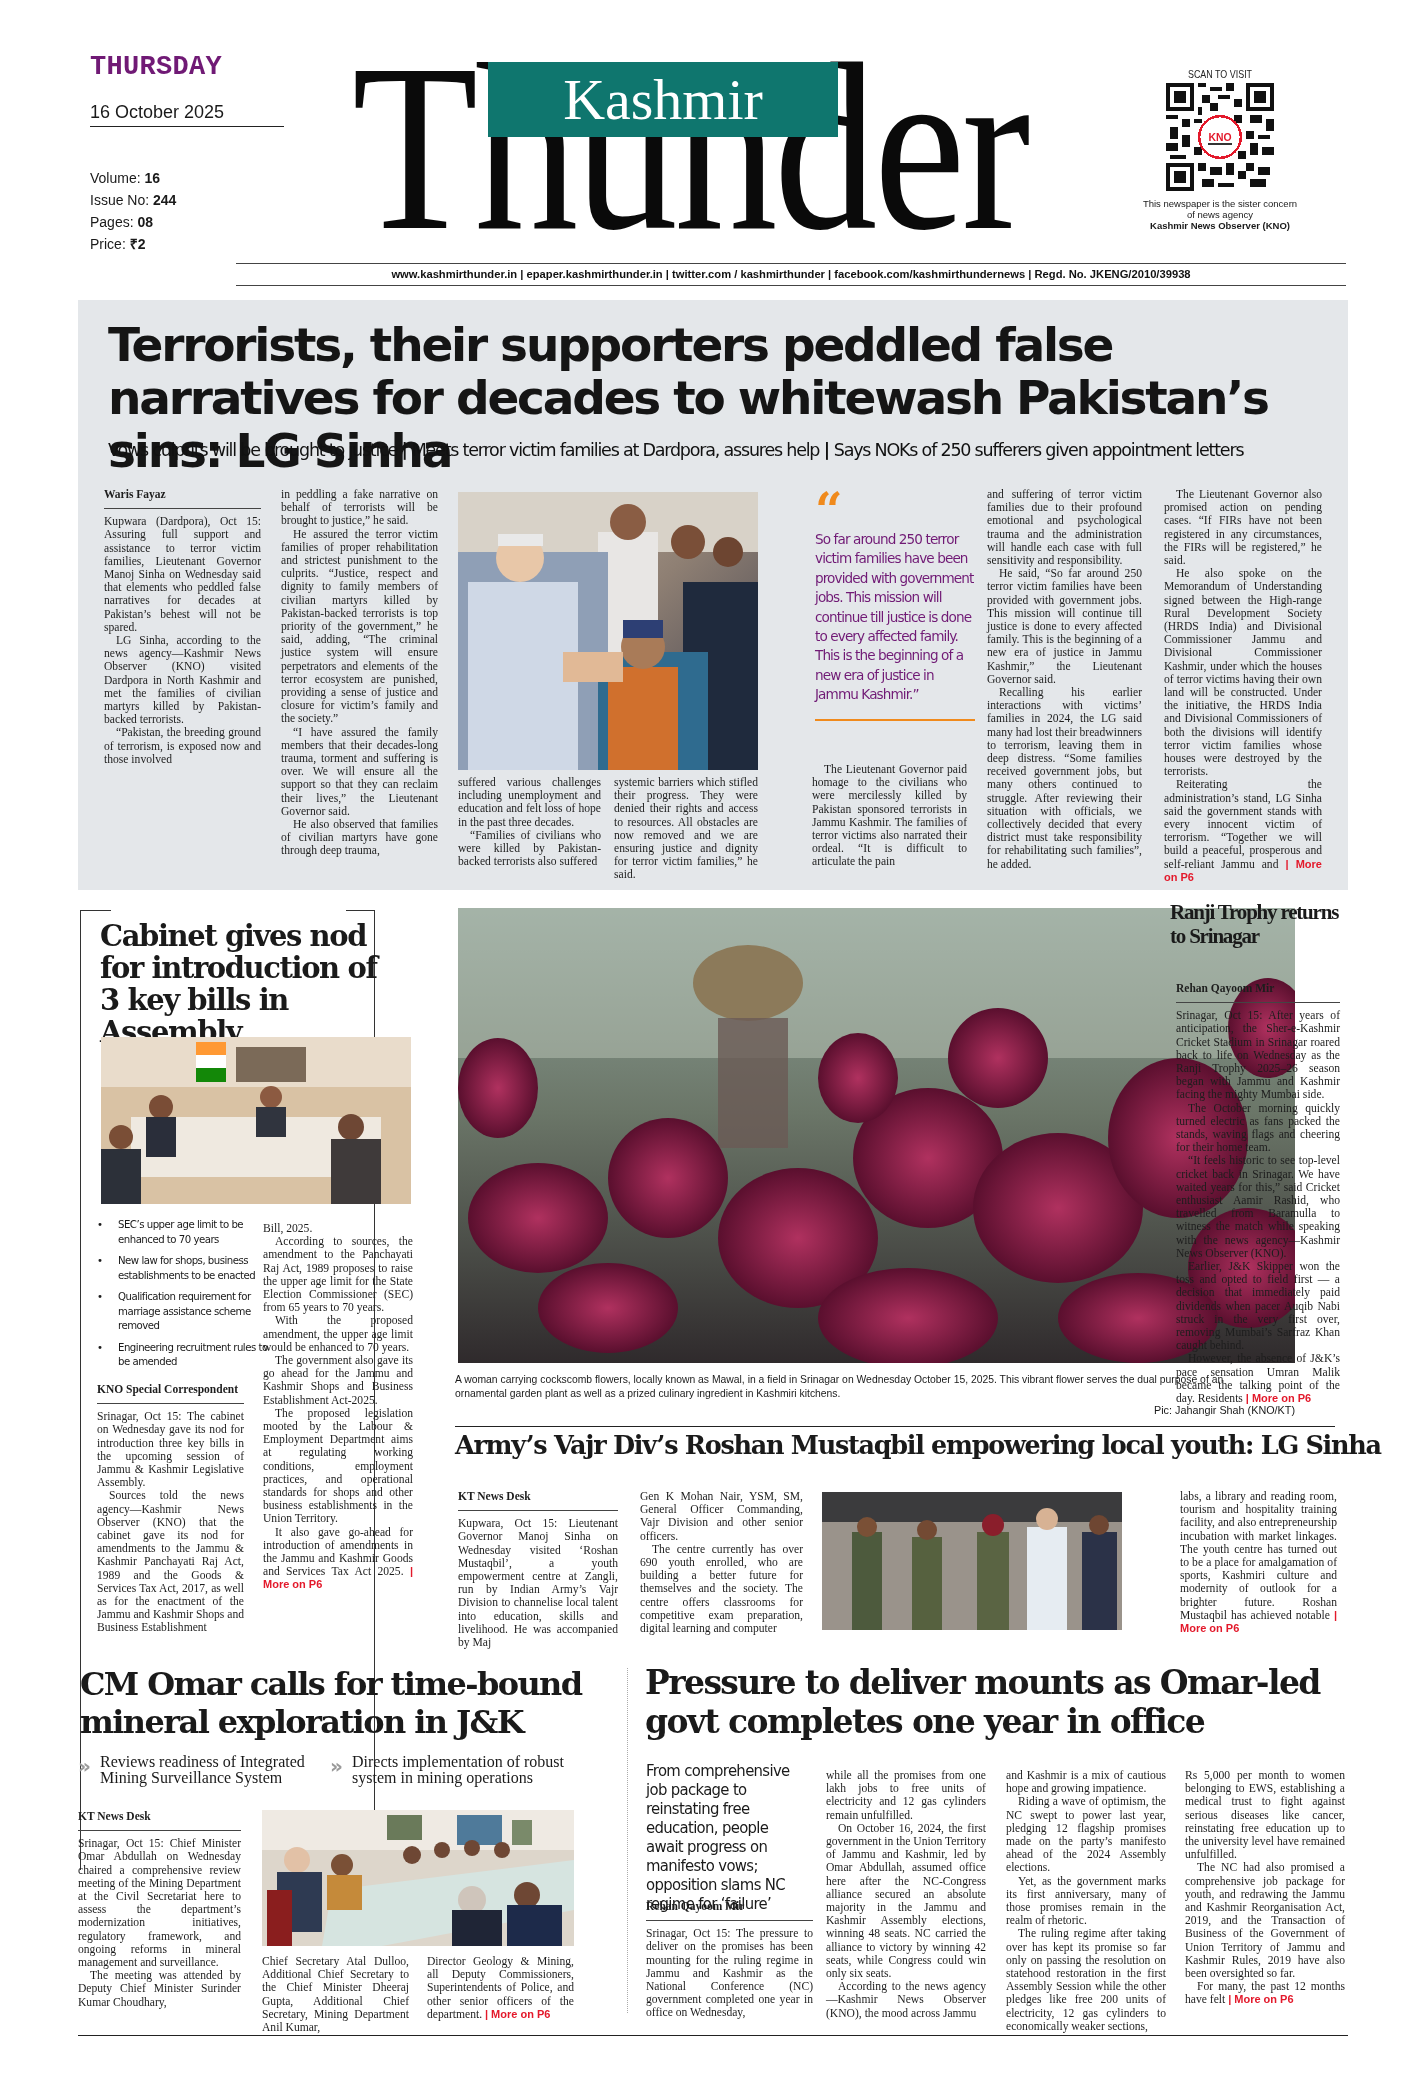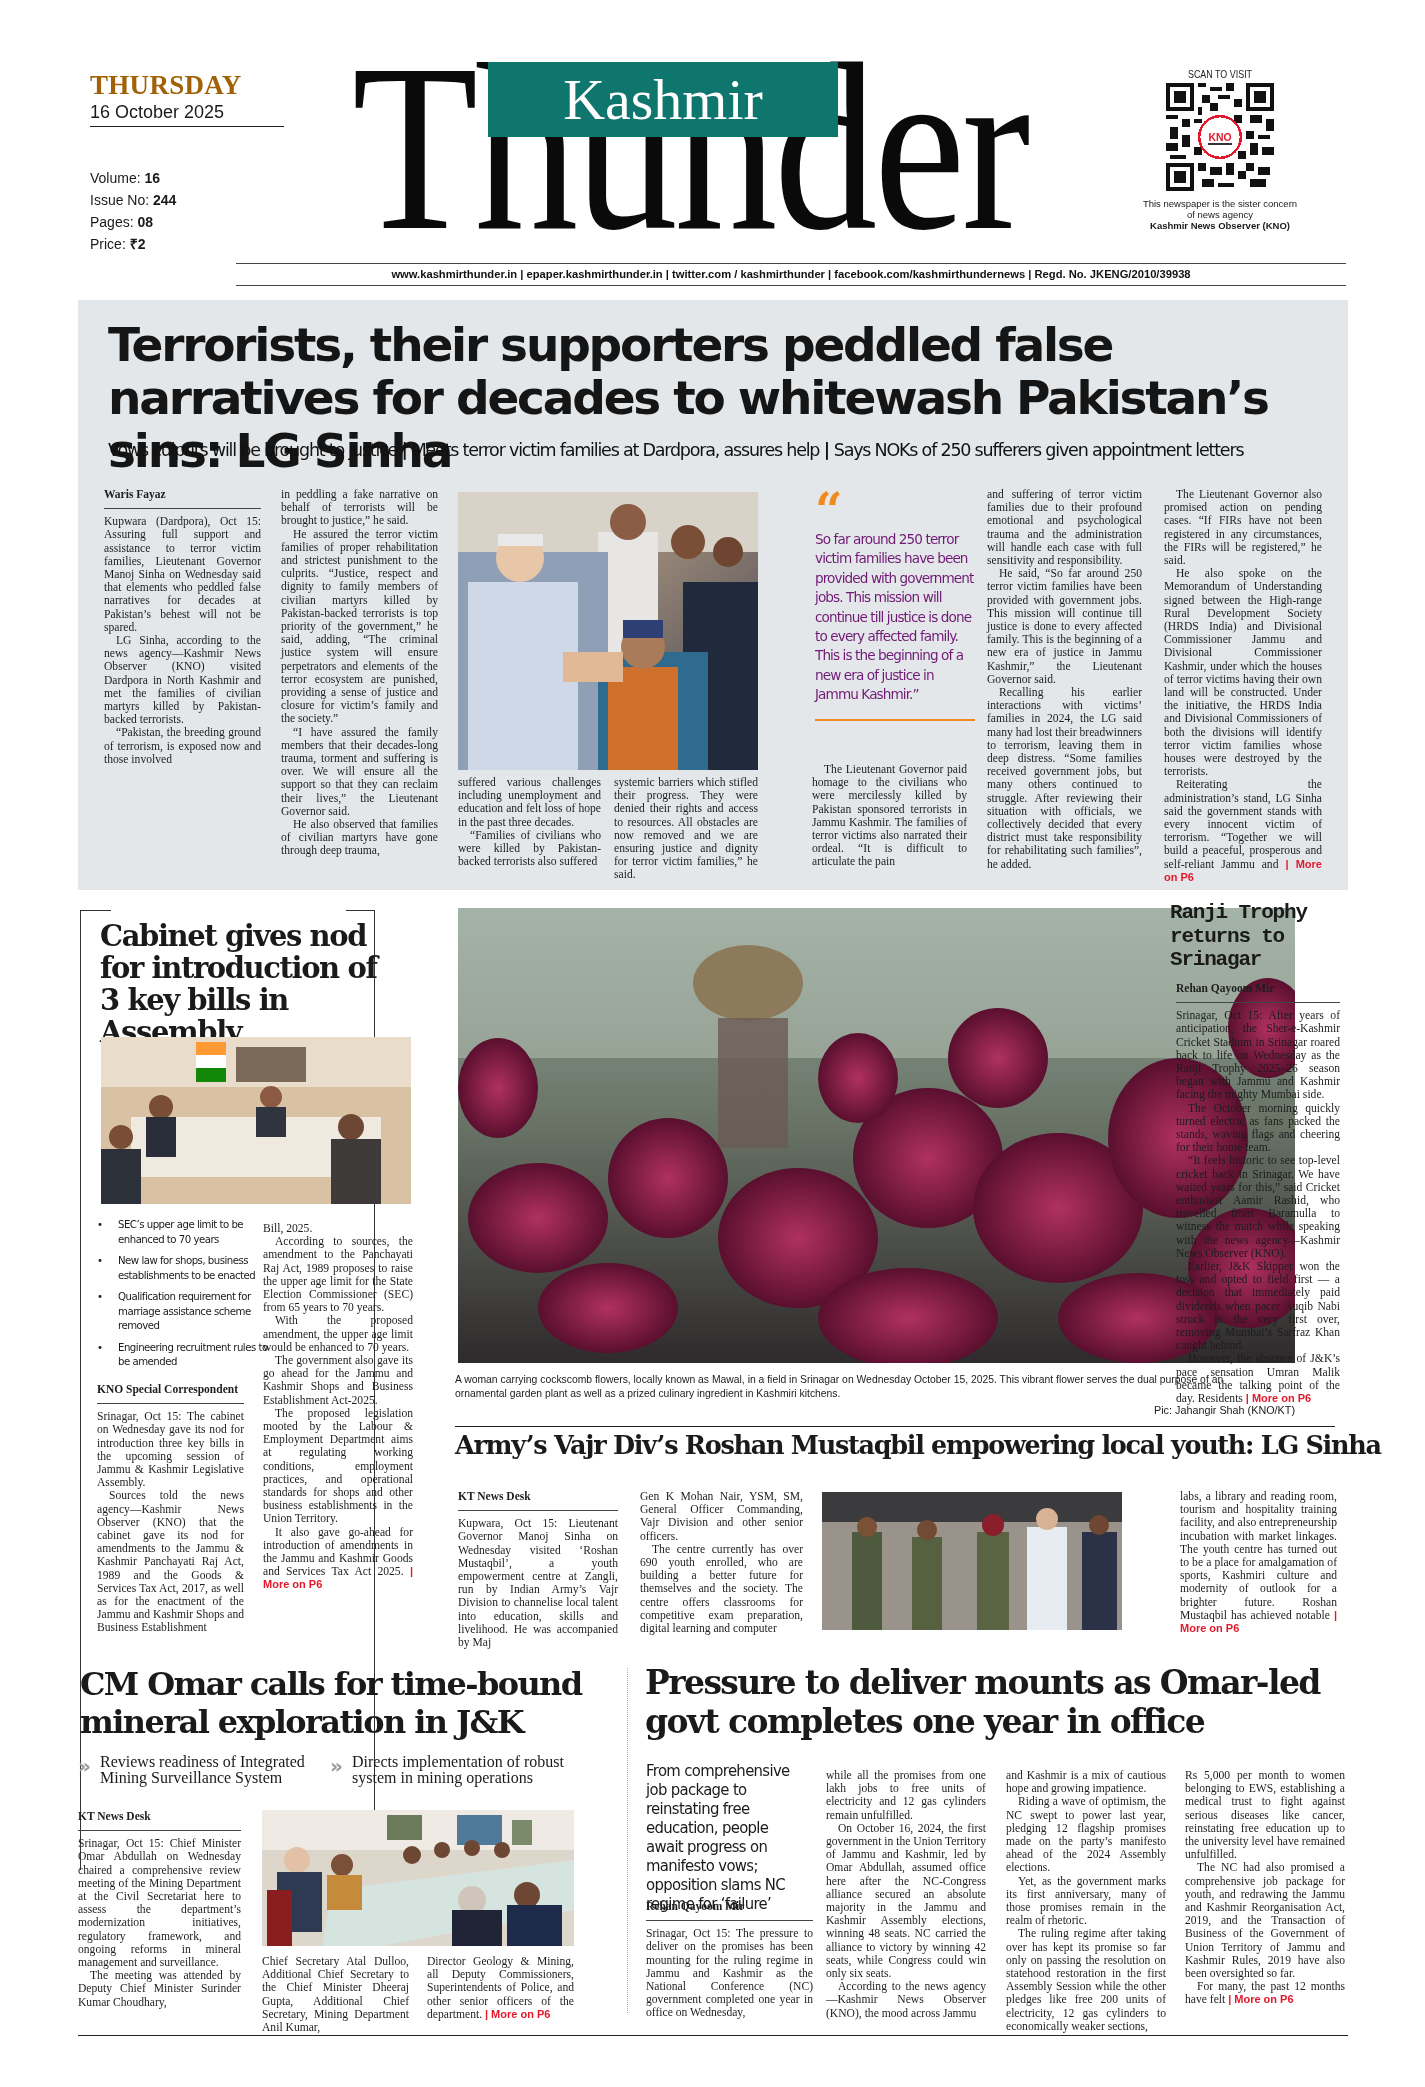--- a/index.html
+++ b/index.html
@@ -6,21 +6,21 @@
   html, body { width: 1425px; height: 2087px; background: #ffffff; overflow: hidden; }
   body { position: relative; font-family: "DejaVu Serif", serif; color: #1a1a1a; }
   .abs { position: absolute; }
   .body-text { font-family: "Liberation Serif", serif; font-size: 11.6px; line-height: 13.2px; text-align: justify; hyphens: auto; color: #1d1d1d; }
   .body-text p { text-indent: 12px; }
   .body-text p.first { text-indent: 0; }
   .more { color: #e3192b; font-family: "Liberation Sans", sans-serif; font-weight: bold; font-size: 11px; }
   .byline { font-family: Liberation Serif, serif; font-weight: bold; font-size: 11.5px; border-bottom: 1.5px solid #444; padding-bottom: 7px; margin-bottom: 6px; }
 
   
-  #day { left: 90px; top: 70px; color: #a16207; font-family: Liberation Serif, serif; font-weight: bold; font-size: 27px; letter-spacing: 0.3px; }
+  #day { left: 90px; top: 52px; color: #701a75; font-family: Liberation Mono, monospace; font-weight: bold; font-size: 27px; letter-spacing: 0.3px; }
   #date { left: 90px; top: 102px; font-family: "Liberation Sans", sans-serif; font-size: 18px; width: 194px; border-bottom: 1.5px solid #222; padding-bottom: 3px; }
   #meta { left: 90px; top: 167px; font-family: "Liberation Sans", sans-serif; font-size: 14px; line-height: 22px; }
   #meta b { font-weight: bold; }
   #logo-t { left: 352px; top: 52px; font-family: "Liberation Serif", serif; font-size: 240px; line-height: 190px; letter-spacing: -4px; color: #0a0a0a; transform: scaleX(0.86); transform-origin: left top; }
   #logo-red { left: 488px; top: 62px; width: 350px; height: 75px; background: #0f766e; color: #fff; font-family: "Liberation Serif", serif; font-size: 58px; line-height: 75px; text-align: center; }
   #qr-block { left: 1160px; top: 68px; width: 120px; text-align: center; font-family: "Liberation Sans", sans-serif; }
   #qr-label { font-size: 10.5px; color: #222; transform: scaleX(0.85); margin-bottom: 3px; }
   #qr { width: 108px; height: 108px; margin: 0 auto; background: #fff; position: relative; }
   #qr-note { font-size: 9.5px; line-height: 11px; margin-top: 7px; width: 160px; margin-left: -20px; }
   #qr-note b { font-weight: bold; }
@@ -45,21 +45,21 @@
   #cab-bullets { left: 97px; top: 1218px; width: 175px; font-family: "DejaVu Sans Condensed", "DejaVu Sans", sans-serif; font-size: 11.3px; line-height: 14.5px; letter-spacing: -0.5px; }
   #cab-bullets li { list-style: none; position: relative; padding-left: 21px; margin-bottom: 7px; }
   #cab-bullets li::before { content: "•"; position: absolute; left: 0; top: 0; }
 
   
   #flower-photo { left: 458px; top: 908px; width: 837px; height: 455px; overflow: hidden; }
   #flower-caption { left: 455px; top: 1372px; width: 840px; font-family: "Liberation Sans", sans-serif; font-size: 10.8px; line-height: 14px; transform: scaleX(0.96); transform-origin: left top; }
   #flower-credit { left: 950px; top: 1404px; width: 345px; text-align: right; font-family: "Liberation Sans", sans-serif; font-size: 10.8px; }
 
   
-  #ranji-headline { left: 1170px; top: 901px; width: 180px; font-family: Liberation Mono, monospace; font-weight: bold; font-size: 21px; line-height: 23.5px; letter-spacing: -1.2px; }
+  #ranji-headline { left: 1170px; top: 901px; width: 180px; font-family: Liberation Serif, serif; font-weight: bold; font-size: 21px; line-height: 23.5px; letter-spacing: -1.2px; }
 
   
   #army-rule { left: 455px; top: 1426px; width: 880px; border-top: 1.5px solid #222; }
   #army-headline { left: 455px; top: 1430px; width: 900px; font-family: "DejaVu Serif", serif; font-weight: bold; font-size: 25.5px; letter-spacing: -1.3px; white-space: nowrap; }
   #army-photo { left: 822px; top: 1492px; width: 300px; height: 138px; overflow: hidden; }
 
   
   #cm-headline { left: 80px; top: 1665px; width: 560px; font-family: "DejaVu Serif", serif; font-weight: bold; font-size: 32px; line-height: 38px; letter-spacing: -1.6px; }
   .cm-point { top: 1754px; width: 250px; font-family: "Liberation Serif", serif; font-size: 16px; line-height: 16px; padding-left: 22px; position: absolute; }
   .cm-point .chev { position: absolute; left: 0; top: 4px; color: #9a9a9a; font-size: 20px; font-family: "DejaVu Sans", sans-serif; font-weight: bold; }

